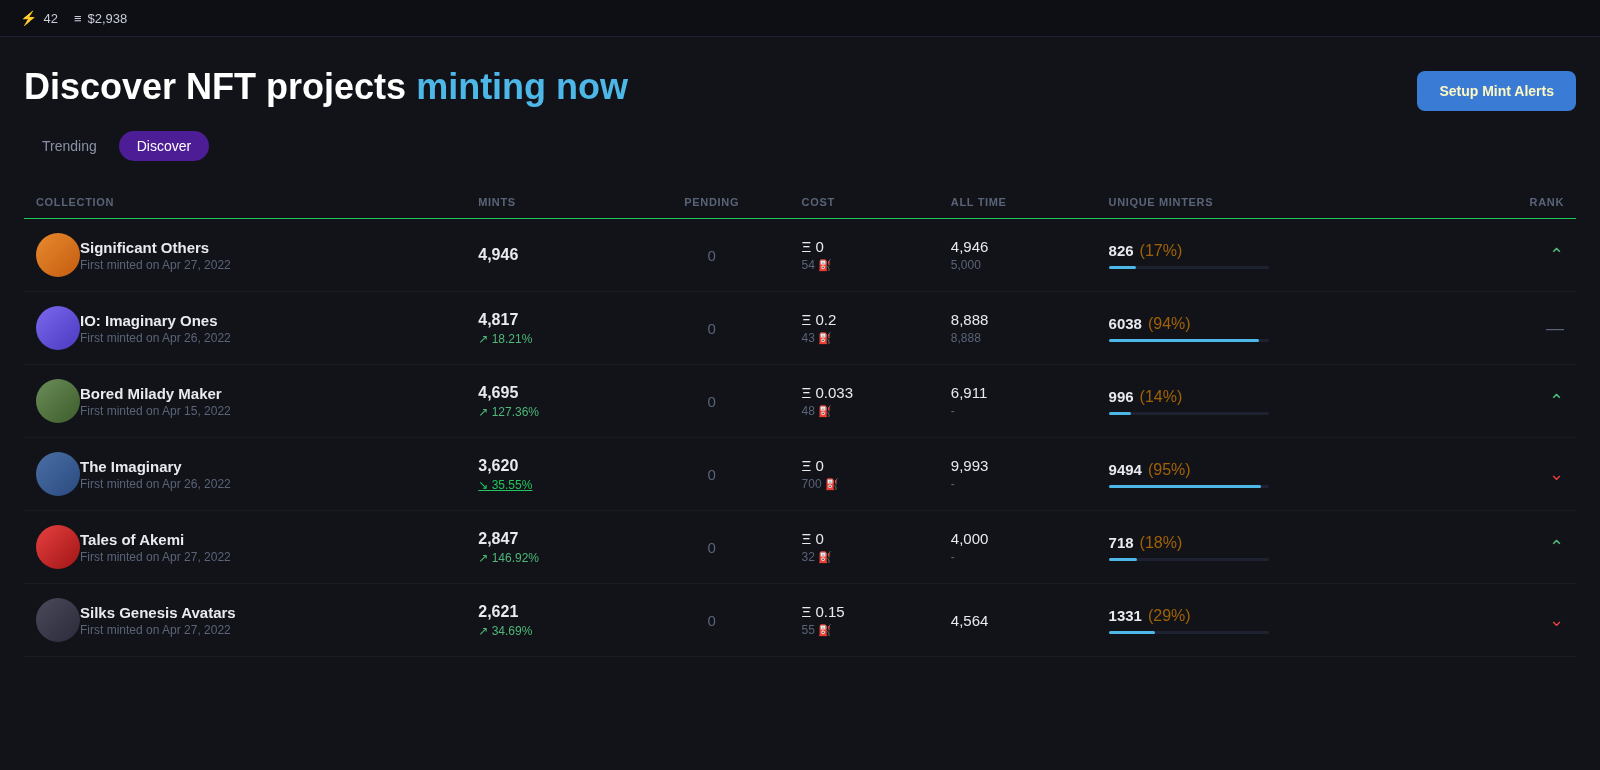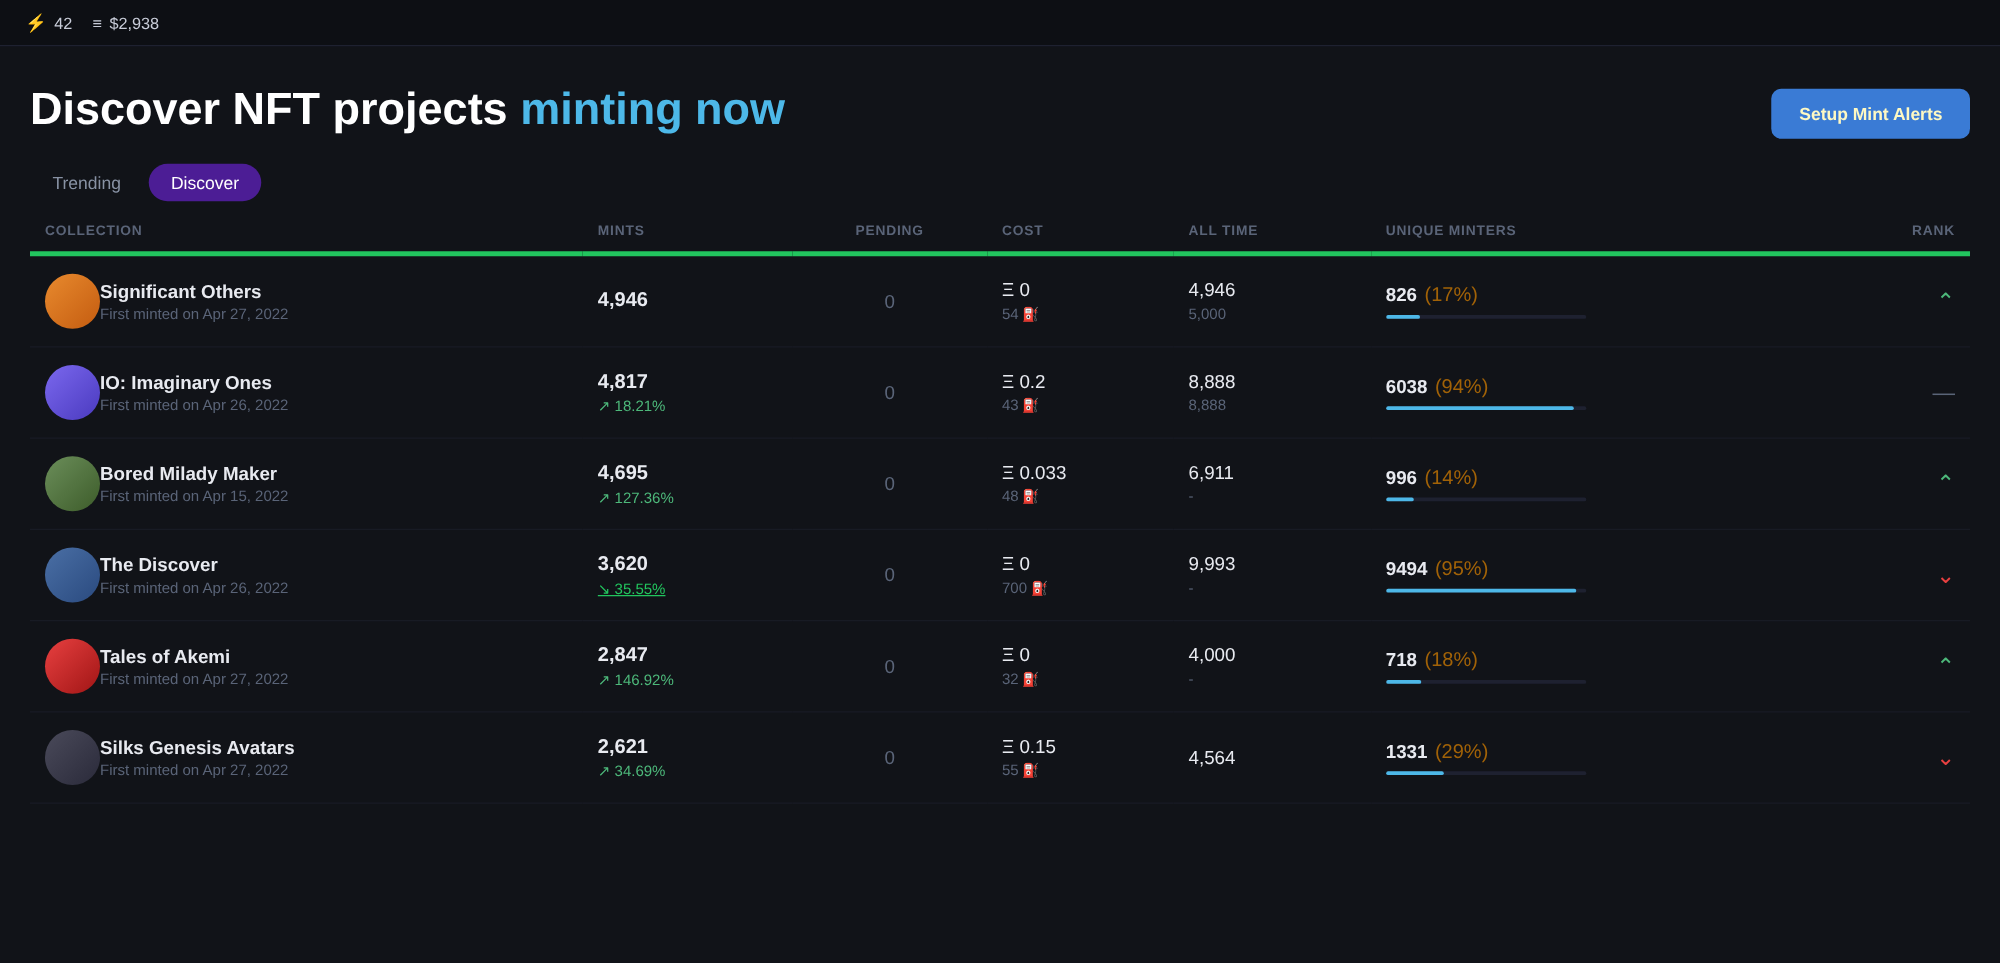--- a/index.html
+++ b/index.html
@@ -64,21 +64,21 @@
       white-space: nowrap;
       margin-top: 6px;
     }
 
     
     .nav-area {
       padding: 0 24px;
       display: flex;
       align-items: flex-start;
       justify-content: space-between;
-      margin-bottom: 8px;
+      margin-bottom: 25px;
     }
     .nav-tabs {
       display: flex;
       gap: 4px;
     }
     .nav-tab {
       padding: 7px 18px;
       border-radius: 20px;
       font-size: 14px;
       font-weight: 500;
@@ -116,21 +116,21 @@
 
     
     .table-container {
       padding: 0 24px;
     }
     table {
       width: 100%;
       border-collapse: collapse;
     }
     thead tr {
-      border-bottom: 4px solid #22c55e;
+      border-bottom: 1px solid #22c55e;
     }
     thead th {
       padding: 10px 12px;
       text-align: left;
       font-size: 11px;
       font-weight: 600;
       color: #5a6478;
       letter-spacing: 0.06em;
       text-transform: uppercase;
     }
@@ -412,21 +412,21 @@
     </td>
     <td class="rank-cell">
       <span class="arrow-up">⌃</span>
     </td>
   </tr>
         <tr>
     <td>
       <div class="collection-cell">
         <div class="avatar avatar-4"></div>
         <div class="collection-info">
-          <div class="name">The Discover</div>
+          <div class="name">The Imaginary</div>
           <div class="date">First minted on Apr 26, 2022</div>
         </div>
       </div>
     </td>
     <td>
       <div class="mints-main">3,620</div>
       <div class="mints-change down">↘ 35.55%</div>
     </td>
     <td class="pending-val">0</td>
     <td>

